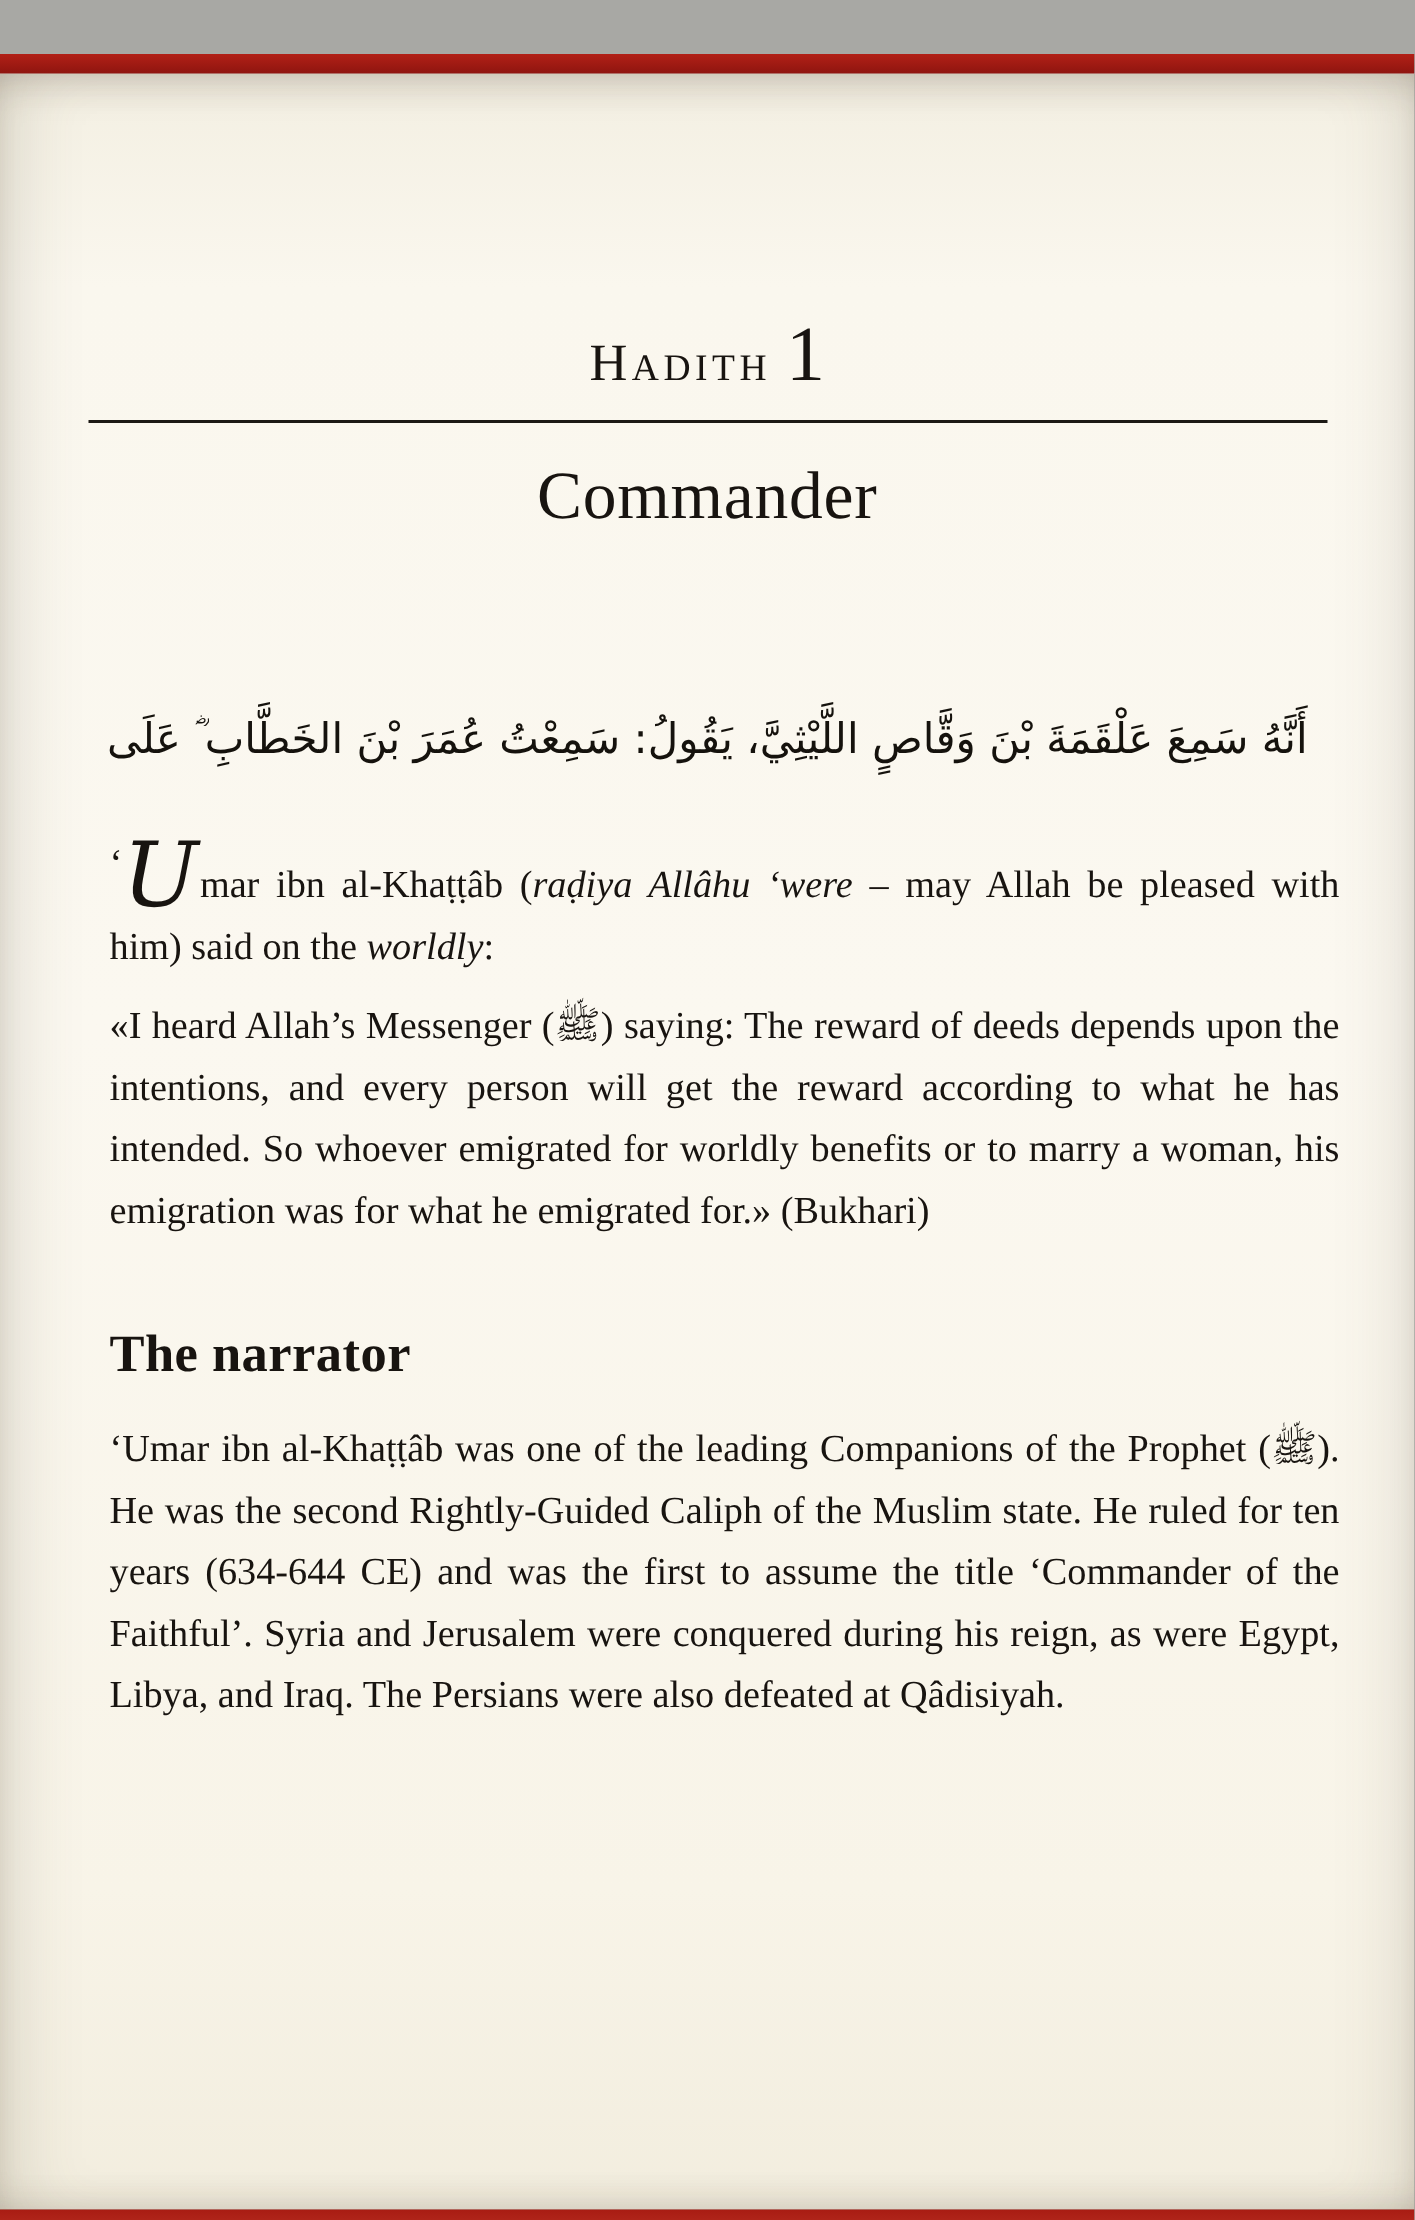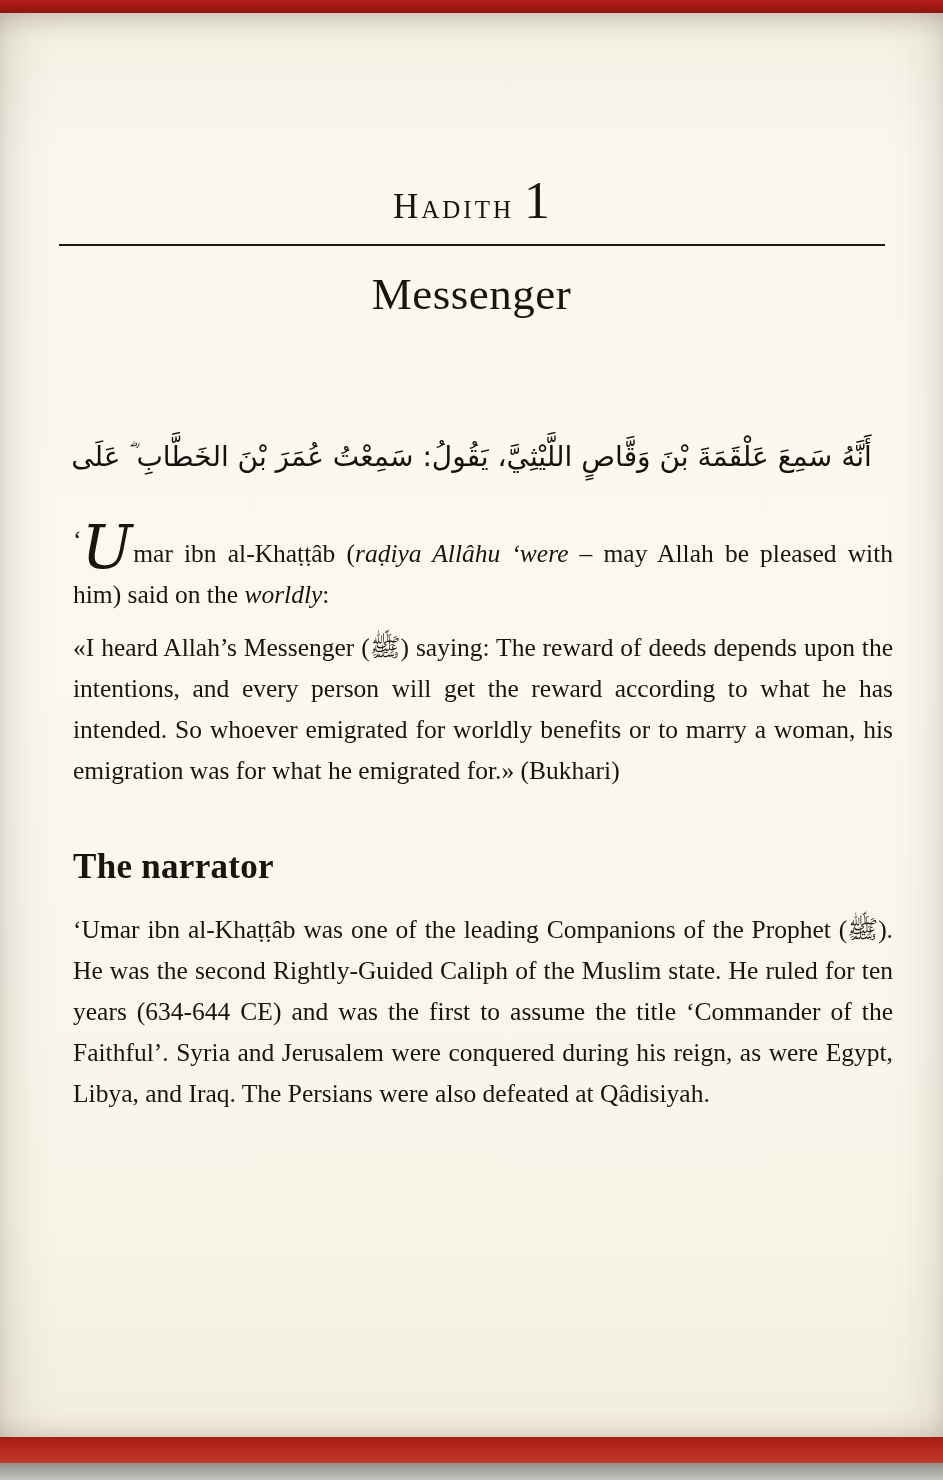--- a/index.html
+++ b/index.html
@@ -1,15 +1,15 @@
 <!DOCTYPE html>
 <html><head>
 <meta charset="utf-8">
 <style>
-  * { box-sizing: border-box; }
+  * { box-sizing: border-box; margin-top: 36px; }
   html, body { margin: 0; padding: 0; }
   body {
     width: 943px;
     height: 1480px;
     position: relative;
     overflow: hidden;
     background: #a8a8a4;
     font-family: "Liberation Serif", serif;
     color: #181410;
   }
@@ -126,21 +126,21 @@
 <div class="band-top"></div>
 
 <main class="page">
 
   <header class="chapter-header">
     <span class="chapter-word">Hadith</span><span class="chapter-number">1</span>
   </header>
 
   <div class="rule"></div>
 
-  <h1 class="subtitle">Messenger</h1>
+  <h1 class="subtitle">Commander</h1>
 
   <section class="arabic" dir="rtl">
     <div class="arabic-line">أَنَّهُ سَمِعَ عَلْقَمَةَ بْنَ وَقَّاصٍ اللَّيْثِيَّ، يَقُولُ: سَمِعْتُ عُمَرَ بْنَ الخَطَّابِ ؓ عَلَى</div>
   </section>
 
   <p class="prose intro"><span class="initial-mark">‘</span><span class="initial">U</span><span>mar ibn al-Khaṭṭâb (</span><em>raḍiya Allâhu ‘were</em><span> – may Allah be pleased with him) said on the </span><em>worldly</em><span>:</span></p>
 
   <p class="prose quote">«I heard Allah’s Messenger (ﷺ) saying: The reward of deeds depends upon the intentions, and every person will get the reward according to what he has intended. So whoever emigrated for worldly benefits or to marry a woman, his emigration was for what he emigrated for.» (Bukhari)</p>
 
   <h2 class="section-heading">The narrator</h2>

